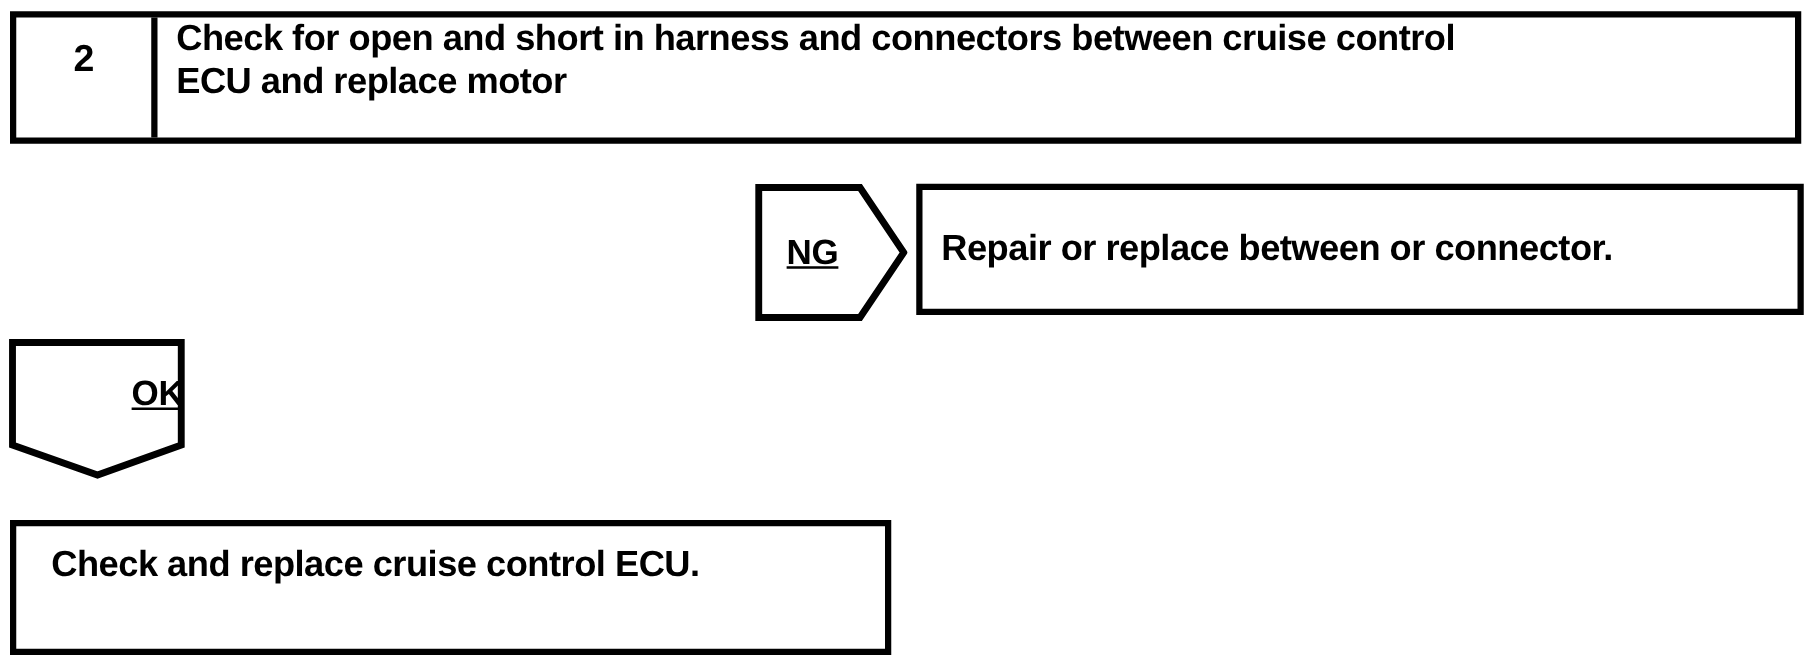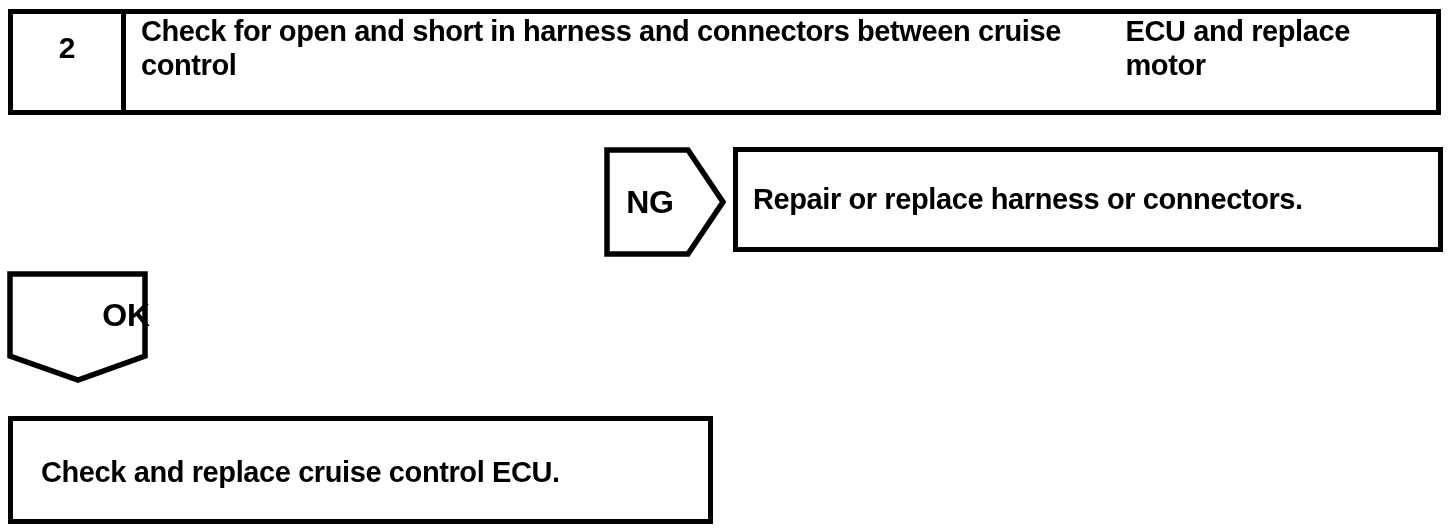--- a/index.html
+++ b/index.html
@@ -38,58 +38,59 @@
     display: flex;
     justify-content: center;
     align-items: flex-start;
     padding-top: 17px;
     font-size: 30px;
     letter-spacing: -0.3px;
   }
   .step-text {
     flex: 1;
     display: flex;
-    flex-direction: row;
+    flex-direction: column;
     justify-content: flex-start;
     padding: 0 10px 0 15px;
     font-size: 29px;
     line-height: 34px;
     letter-spacing: -0.4px;
   }
   
   .connector-svg {
     position: absolute;
   }
   .connector-label {
     position: absolute;
     display: flex;
     align-items: center;
     justify-content: center;
-    font-size: 32px;
+    font-size: 28px;
     letter-spacing: -0.3px;
+    text-decoration: underline;
   }
   
   .ng-action-box {
     left: 733px;
     top: 147px;
     width: 710px;
     height: 105px;
     display: flex;
     align-items: center;
     padding-left: 15px;
     font-size: 29px;
     letter-spacing: -0.4px;
   }
   
   .result-box {
     left: 8px;
     top: 416px;
     width: 705px;
     height: 108px;
-    padding: 35px 10px 0 28px;
+    padding: 15px 10px 0 28px;
     font-size: 29px;
     letter-spacing: -0.4px;
   }
 </style>
 </head>
 <body>
 
 <div class="sheet">
 
   <div class="box step-box">
@@ -99,21 +100,21 @@
       <div>ECU and replace motor</div>
     </div>
   </div>
 
   <svg class="connector-svg" style="left:604px; top:146px;" width="122" height="112" viewBox="0 0 122 112">
     <polygon points="3,4 84,4 119,56 84,108 3,108" fill="#ffffff" stroke="#000000" stroke-width="5.5" stroke-linejoin="miter"></polygon>
   </svg>
   <div class="connector-label" style="left:604px; top:146px; width:92px; height:112px;">NG</div>
 
   <div class="box ng-action-box">
-    <span>Repair or replace harness or connectors.</span>
+    <span>Repair or replace between or connector.</span>
   </div>
 
   <svg class="connector-svg" style="left:7px; top:270px;" width="142" height="114" viewBox="0 0 142 114">
     <polygon points="3,4 138,4 138,86 71,110 3,86" fill="#ffffff" stroke="#000000" stroke-width="5.5" stroke-linejoin="miter"></polygon>
   </svg>
   <div class="connector-label" style="left:7px; top:270px; width:142px; height:90px;margin-left:48px;">OK</div>
 
   <div class="box result-box">
     <span>Check and replace cruise control ECU.</span>
   </div>

